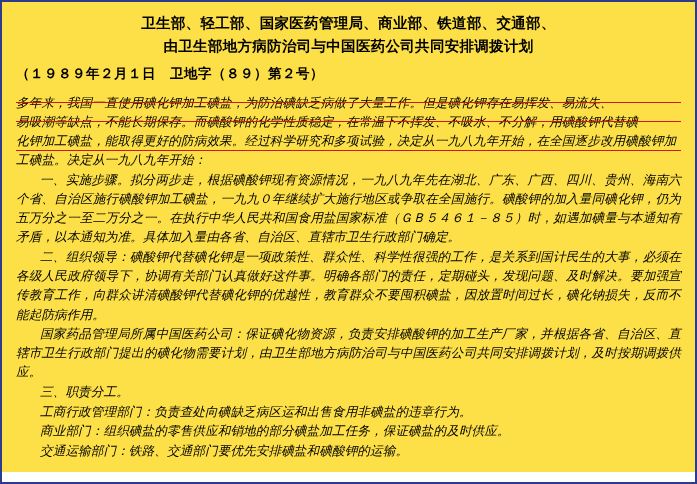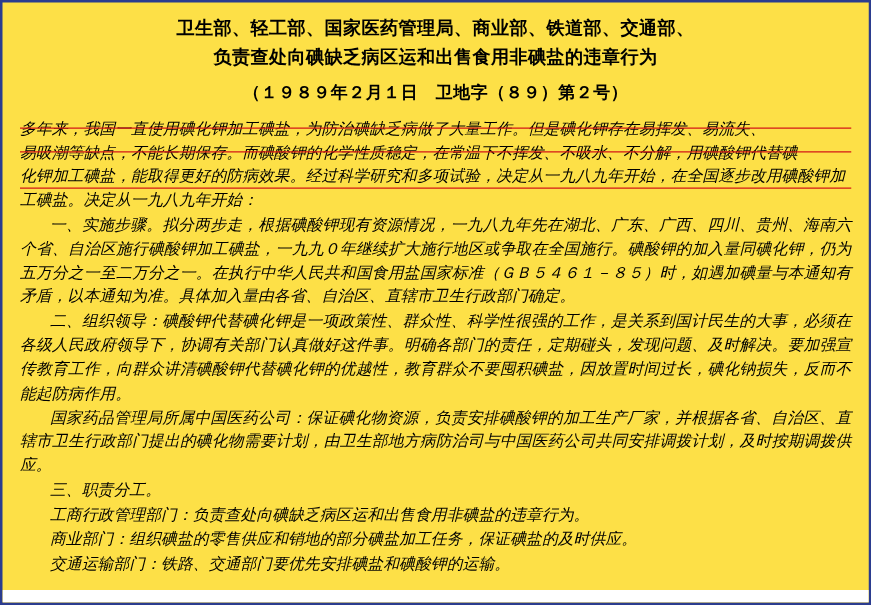--- a/index.html
+++ b/index.html
@@ -28,21 +28,20 @@
     font-weight: bold;
     font-size: 14.5px;
     line-height: 1.62;
     letter-spacing: 0.3px;
   }
   .title-line {
     display: block;
     white-space: nowrap;
   }
   .doc-number {
-    text-align: center;
     font-weight: bold;
     font-size: 13.5px;
     margin-top: 6px;
     letter-spacing: 0.5px;
   }
   .body-text {
     margin-top: 10px;
     font-size: 12.6px;
     line-height: 1.52;
     color: #000000;
@@ -90,21 +89,21 @@
   }
 </style>
 </head>
 <body>
 
 <div class="page">
   <div class="inner">
 
     <div class="title-block">
       <span class="title-line">卫生部、轻工部、国家医药管理局、商业部、铁道部、交通部、</span>
-      <span class="title-line">负责查处向碘缺乏病区运和出售食用非碘盐的违章行为</span>
+      <span class="title-line">由卫生部地方病防治司与中国医药公司共同安排调拨计划</span>
     </div>
 
     <div class="doc-number">（１９８９年２月１日　卫地字（８９）第２号）</div>
 
     <div class="body-text">
 
       <div class="para para-highlight">
         <span class="line">
           <span>多年来，我国一直使用碘化钾加工碘盐，为防治碘缺乏病做了大量工作。但是碘化钾存在易挥发、易流失、</span>
           <span class="strike-red" style="top: 9px;"></span>

